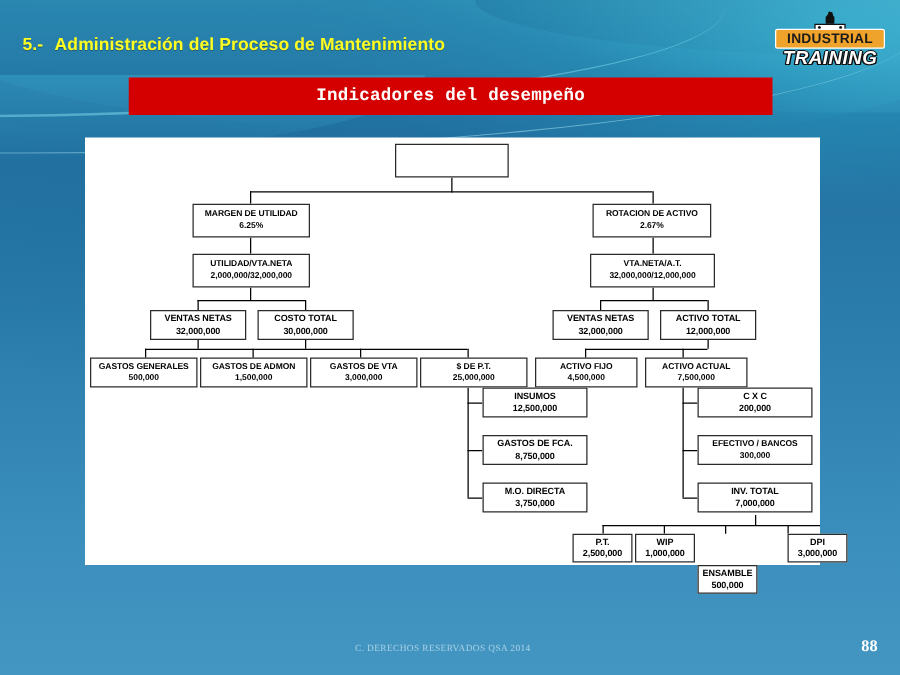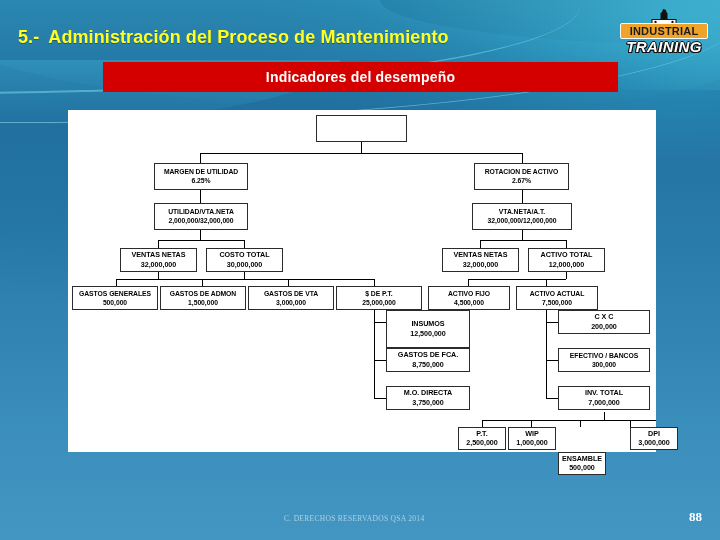--- a/index.html
+++ b/index.html
@@ -48,21 +48,21 @@
   }
   .sw6{
     left:380px;top:0px;width:360px;height:46px;
     background:linear-gradient(170deg,rgba(30,120,160,.55),rgba(30,120,160,0));
     border-bottom-left-radius:100% 100%;
   }
 
   
   #slide-title{
     position:absolute;left:18px;top:27px;
-    color:#ffff22;font-size:18px;font-weight:bold;
+    color:#ffff22;font-size:14px;font-weight:bold;
     letter-spacing:.1px;white-space:nowrap;
     text-shadow:0 1px 0 rgba(0,0,0,.30);
   }
   #slide-title .num{margin-right:9px;}
 
   
   #logo{
     position:absolute;right:8px;top:9px;width:96px;height:52px;
   }
   #logo .gear{
@@ -80,21 +80,21 @@
     position:absolute;left:1px;top:29px;width:94px;
     color:#ffffff;font-size:15px;font-weight:bold;font-style:italic;
     text-align:center;letter-spacing:.4px;line-height:17px;
     text-shadow:-1px 0 #111,0 1px #111,1px 0 #111,0 -1px #111,1px 1px #111,-1px 1px #111;
   }
 
   
   #banner{
     position:absolute;left:103px;top:62px;width:515px;height:30px;
     background:#d40000;
-    display:flex;align-items:center;justify-content:center;
+    display:flex;align-items:center;justify-content:center;font-family:Liberation Mono, monospace;
   }
   #banner-text{
     color:#ffffff;font-size:14px;font-weight:bold;letter-spacing:.2px;
   }
 
   
   #panel{
     position:absolute;left:68px;top:110px;width:588px;height:342px;
     background:#ffffff;
   }
@@ -270,21 +270,21 @@
       </div>
       <div class="node wide" style="left:360px;top:176px;width:82px;height:24px;">
         <span class="t">ACTIVO FIJO</span>
         <span class="v">4,500,000</span>
       </div>
       <div class="node wide" style="left:448px;top:176px;width:82px;height:24px;">
         <span class="t">ACTIVO ACTUAL</span>
         <span class="v">7,500,000</span>
       </div>
 
-      <div class="node" style="left:318px;top:200px;width:84px;height:38px;">
+      <div class="node" style="left:318px;top:200px;width:84px;height:24px;">
         <span class="t">INSUMOS</span>
         <span class="v">12,500,000</span>
       </div>
       <div class="node" style="left:318px;top:238px;width:84px;height:24px;">
         <span class="t">GASTOS DE FCA.</span>
         <span class="v">8,750,000</span>
       </div>
       <div class="node" style="left:318px;top:276px;width:84px;height:24px;">
         <span class="t">M.O. DIRECTA</span>
         <span class="v">3,750,000</span>

